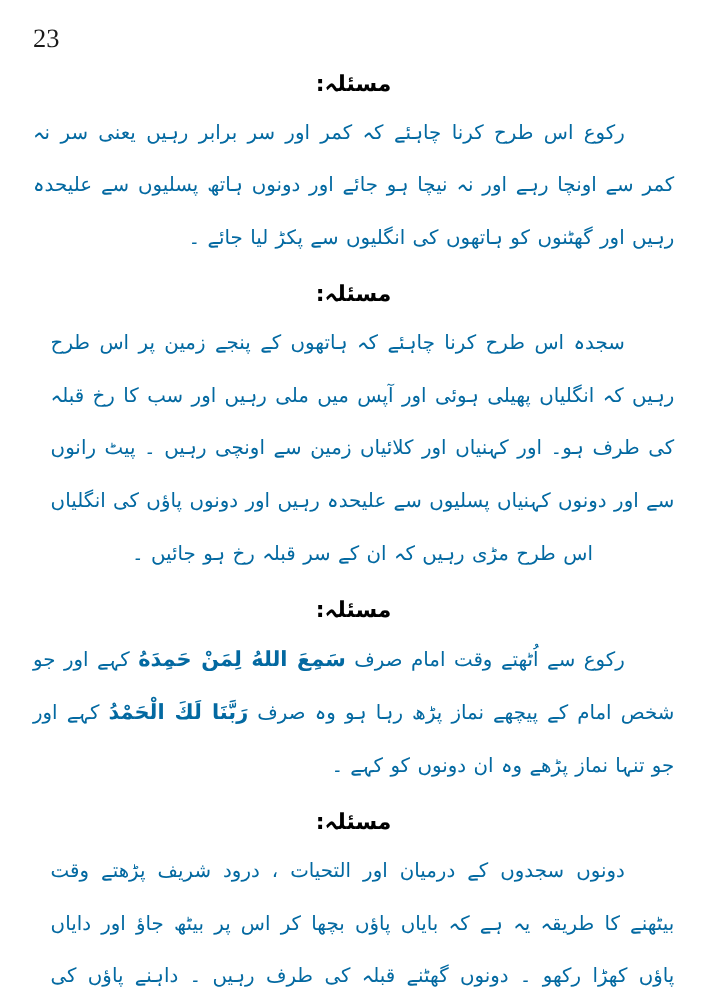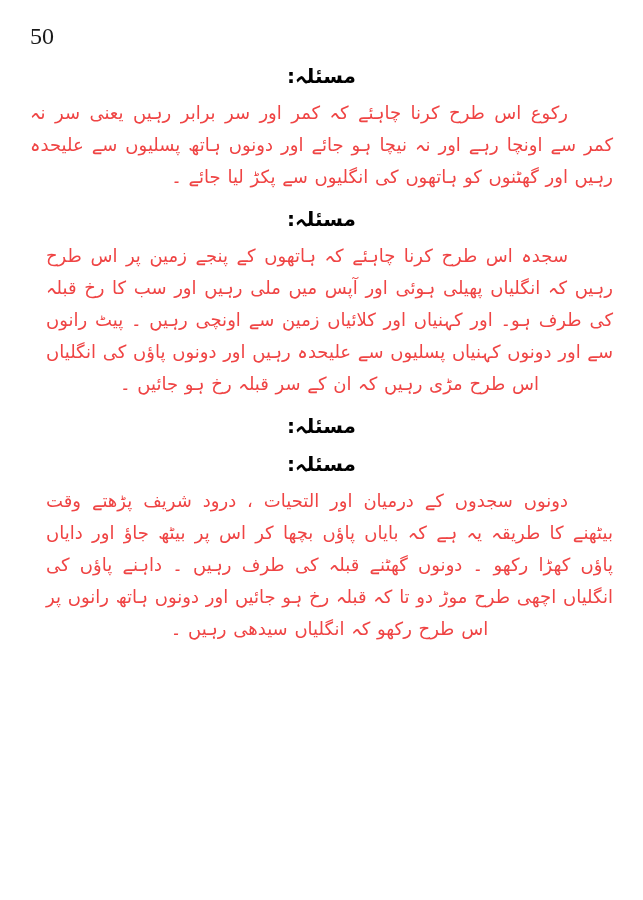--- a/index.html
+++ b/index.html
@@ -34,56 +34,57 @@
   .masla-heading {
     font-size: 20px;
     font-weight: bold;
     text-align: center;
     color: #000000;
     margin: 14px 0 9px 0;
     letter-spacing: 0.5px;
   }
   .masla-paragraph {
     font-size: 18px;
-    line-height: 32px;
+    line-height: 48px;
     text-align: justify;
     text-align-last: auto;
     margin: 0;
-    color: #ef4444;
+    color: #0369a1;
     text-indent: 45px;         
     word-spacing: 1px;
   }
   .masla-paragraph.center-last {
     text-align-last: center;
     margin-left: 16px;
   }
   .arabic-phrase {
     font-weight: bold;
     font-size: 19px;
   }
 </style>
 </head>
 <body>
 
 <div class="page">
 
-  <div class="page-number">50</div>
+  <div class="page-number">23</div>
 
   <div class="section">
     <div class="masla-heading">مسئلہ:</div>
     <p class="masla-paragraph">رکوع اس طرح کرنا چاہئے کہ کمر اور سر برابر رہیں یعنی سر نہ کمر سے اونچا رہے اور نہ نیچا ہو جائے اور دونوں ہاتھ پسلیوں سے علیحدہ رہیں اور گھٹنوں کو ہاتھوں کی انگلیوں سے پکڑ لیا جائے ۔</p>
   </div>
 
   <div class="section">
     <div class="masla-heading">مسئلہ:</div>
     <p class="masla-paragraph center-last">سجدہ اس طرح کرنا چاہئے کہ ہاتھوں کے پنجے زمین پر اس طرح رہیں کہ انگلیاں پھیلی ہوئی اور آپس میں ملی رہیں اور سب کا رخ قبلہ کی طرف ہو۔ اور کہنیاں اور کلائیاں زمین سے اونچی رہیں ۔ پیٹ رانوں سے اور دونوں کہنیاں پسلیوں سے علیحدہ رہیں اور دونوں پاؤں کی انگلیاں اس طرح مڑی رہیں کہ ان کے سر قبلہ رخ ہو جائیں ۔</p>
   </div>
 
   <div class="section">
     <div class="masla-heading">مسئلہ:</div>
+    <p class="masla-paragraph"><span>رکوع سے اُٹھتے وقت امام صرف </span><span class="arabic-phrase">سَمِعَ اللهُ لِمَنْ حَمِدَهُ</span><span> کہے اور جو شخص امام کے پیچھے نماز پڑھ رہا ہو وہ صرف </span><span class="arabic-phrase">رَبَّنَا لَكَ الْحَمْدُ</span><span> کہے اور جو تنہا نماز پڑھے وہ ان دونوں کو کہے ۔</span></p>
   </div>
 
   <div class="section">
     <div class="masla-heading">مسئلہ:</div>
     <p class="masla-paragraph center-last">دونوں سجدوں کے درمیان اور التحیات ، درود شریف پڑھتے وقت بیٹھنے کا طریقہ یہ ہے کہ بایاں پاؤں بچھا کر اس پر بیٹھ جاؤ اور دایاں پاؤں کھڑا رکھو ۔ دونوں گھٹنے قبلہ کی طرف رہیں ۔ داہنے پاؤں کی انگلیاں اچھی طرح موڑ دو تا کہ قبلہ رخ ہو جائیں اور دونوں ہاتھ رانوں پر اس طرح رکھو کہ انگلیاں سیدھی رہیں ۔</p>
   </div>
 
 </div>
 
 </body></html>

